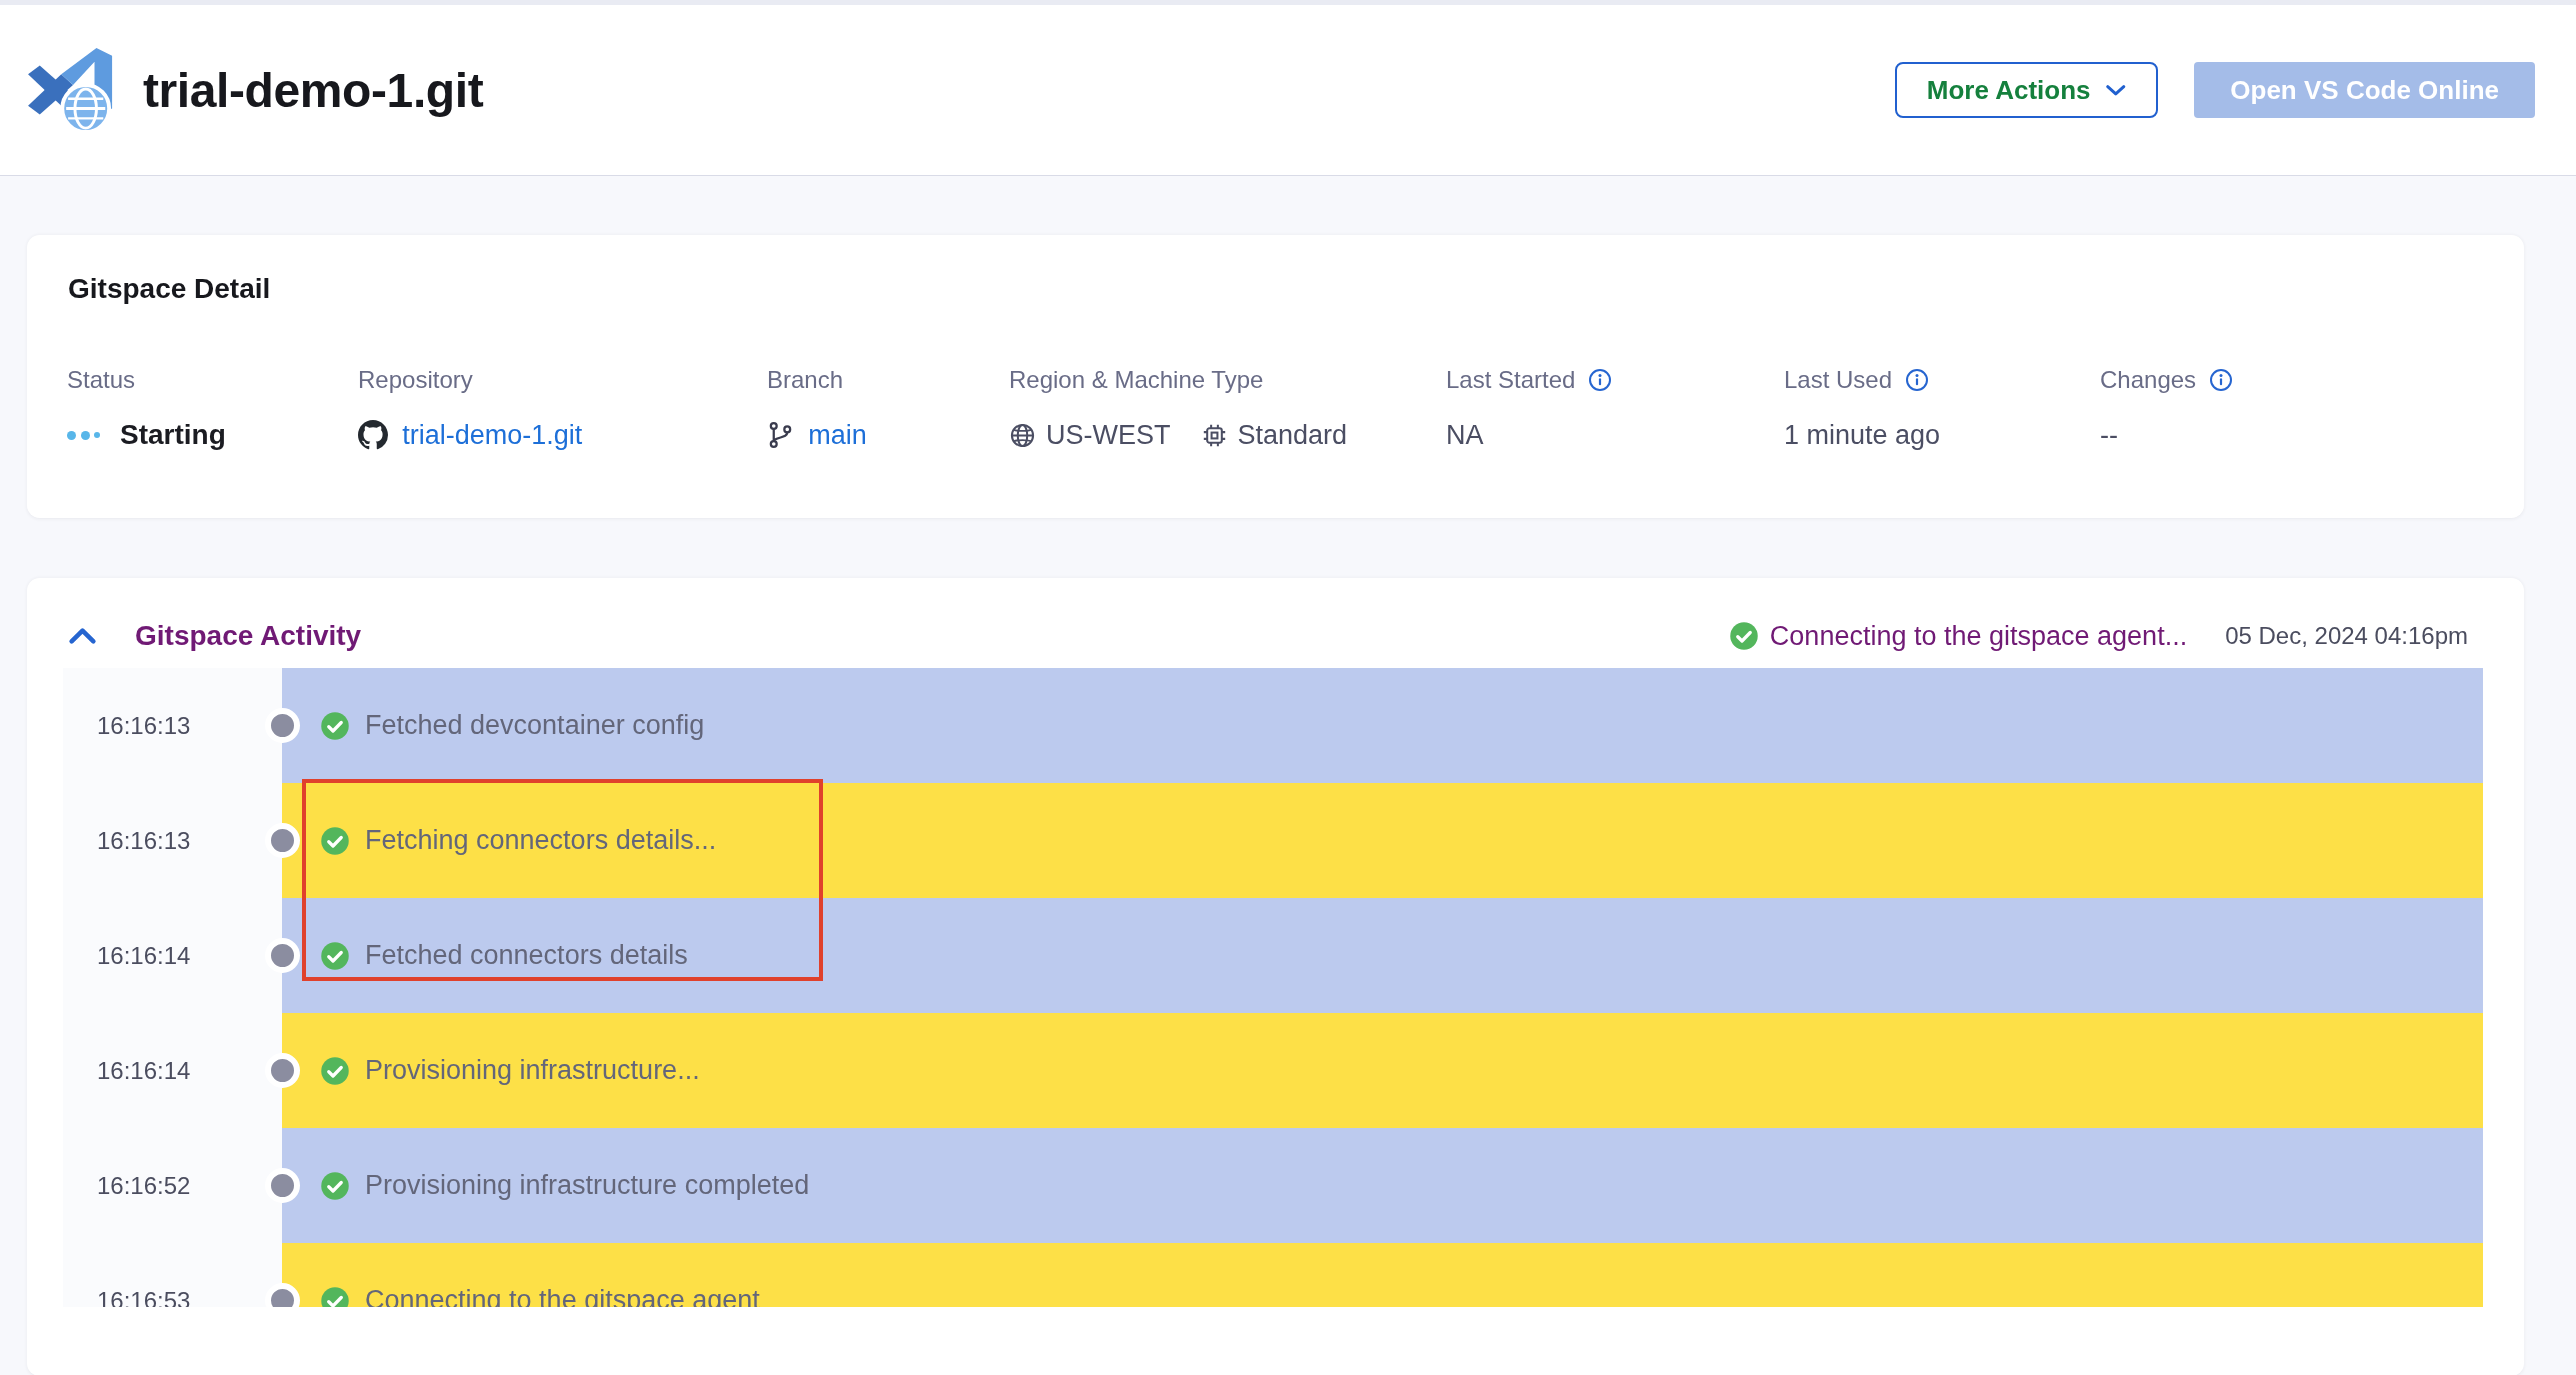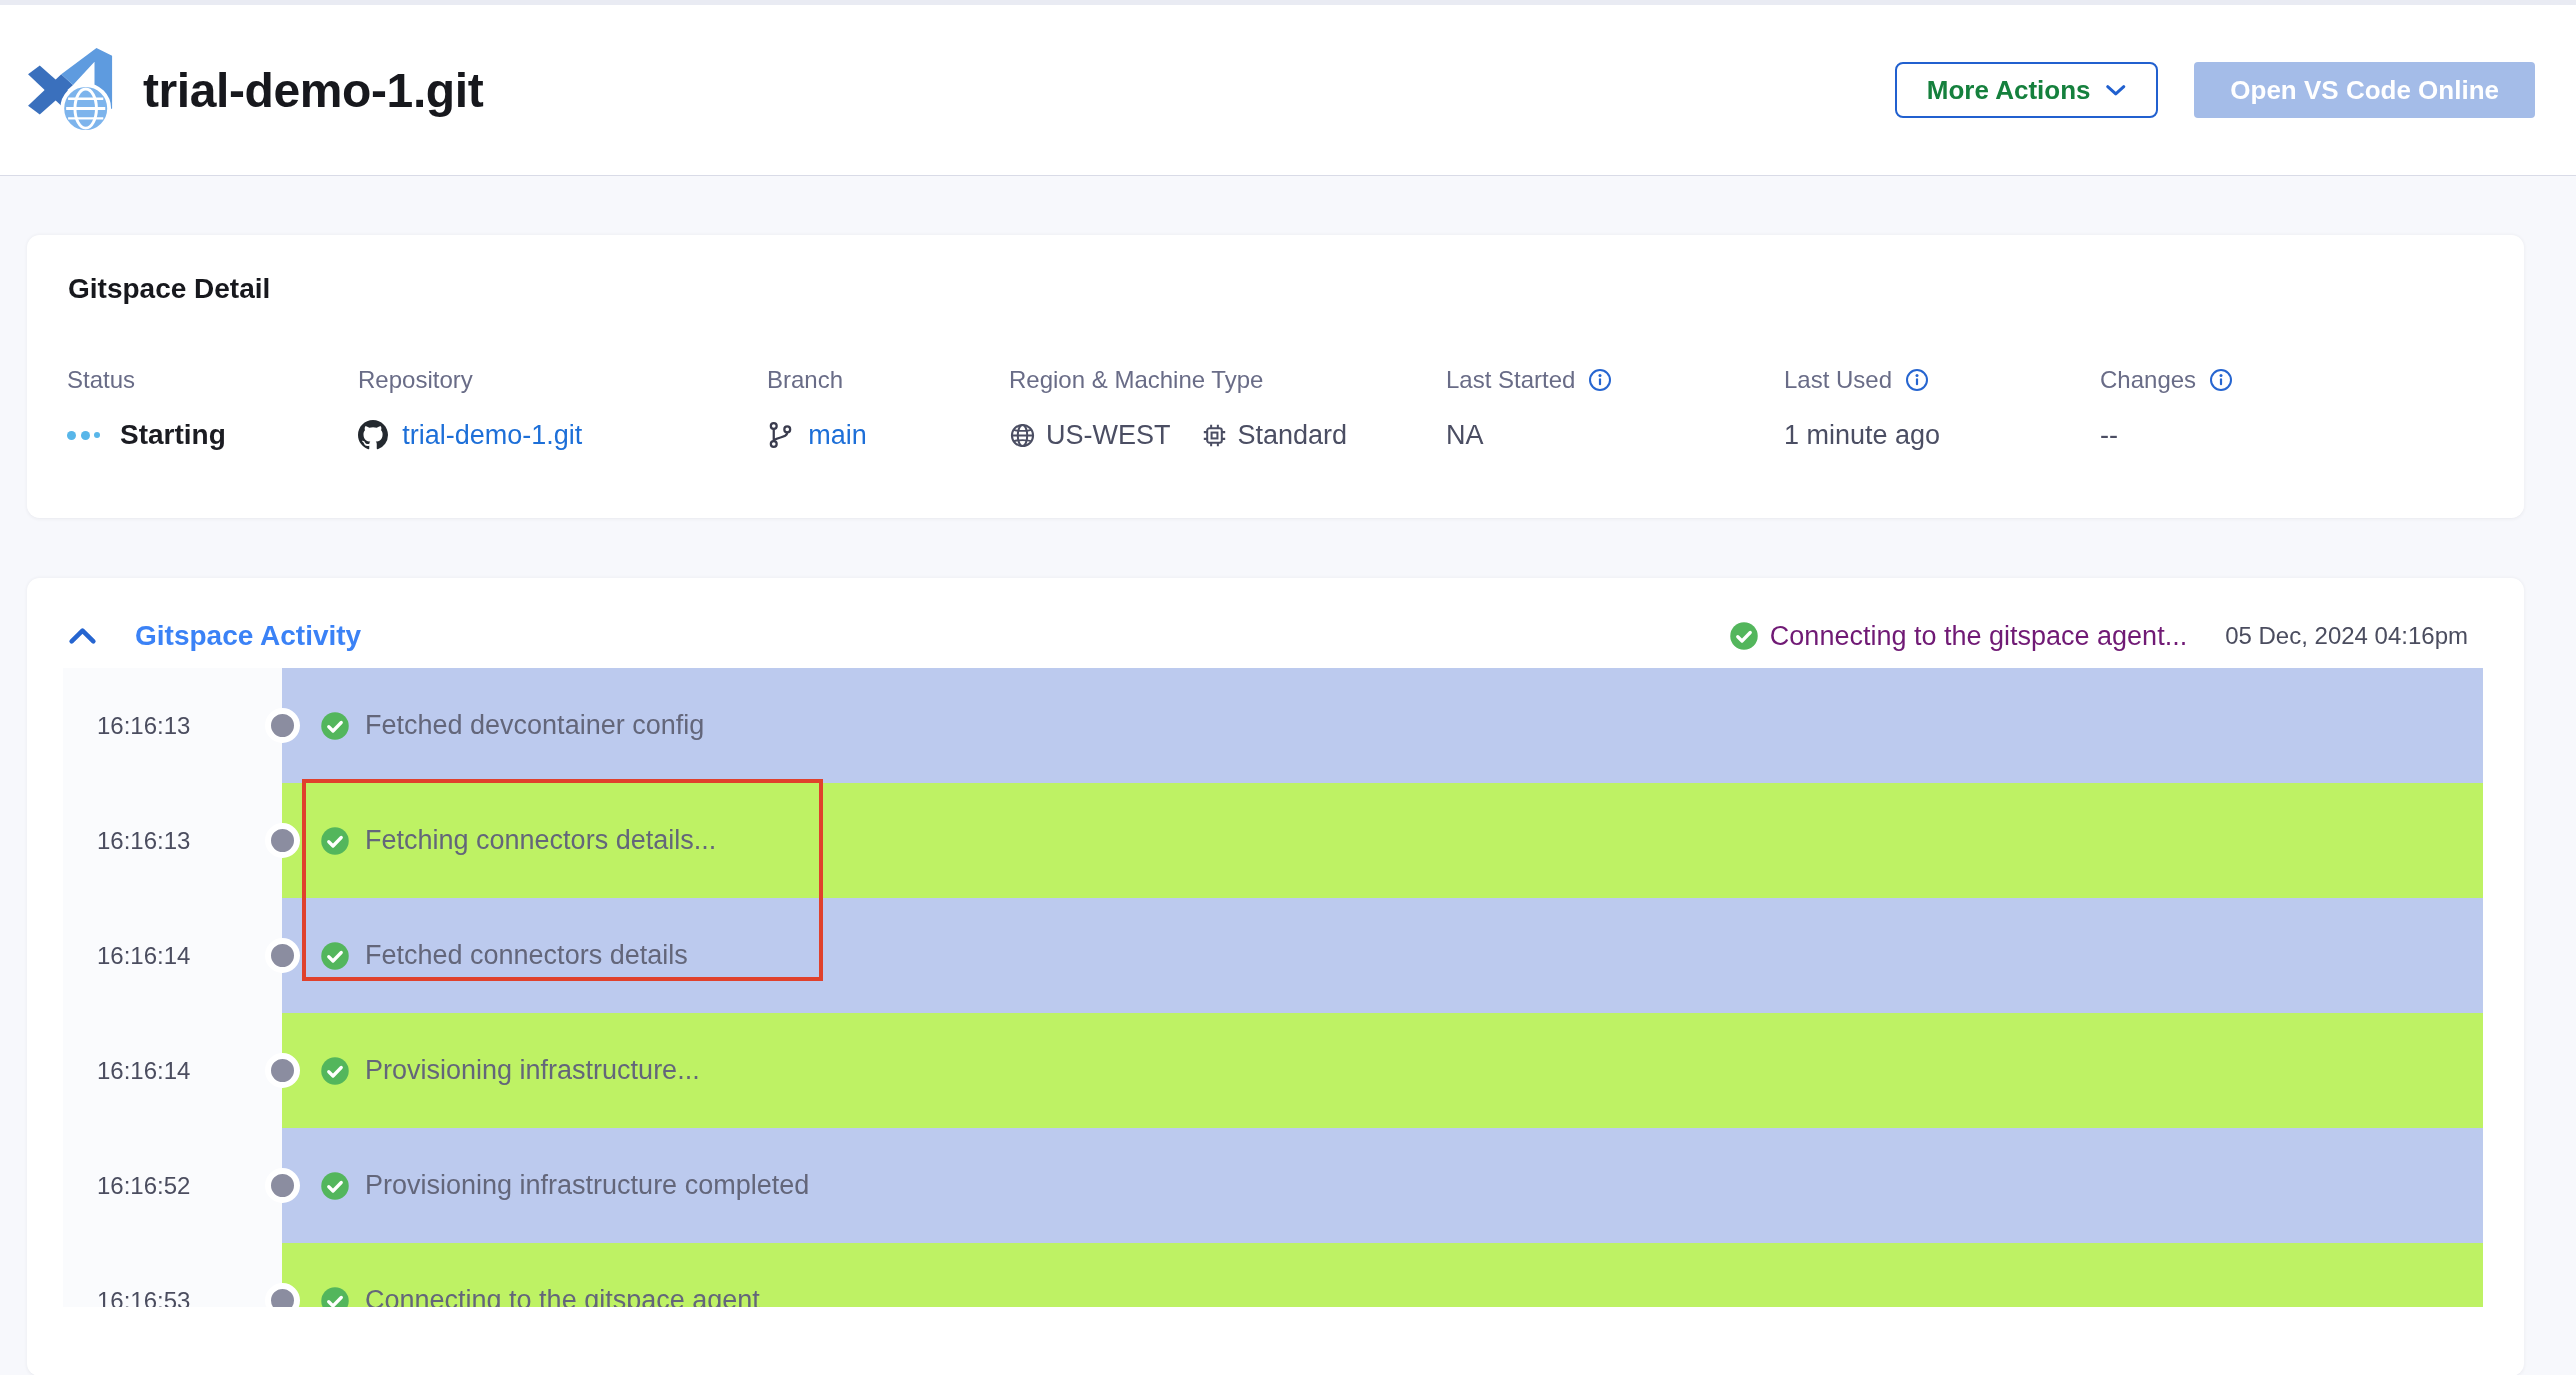--- a/index.html
+++ b/index.html
@@ -42,34 +42,34 @@
   .status-dots{display:flex;align-items:center;gap:4.5px;margin-right:5.4px;}
   .status-dots i{display:block;width:9px;height:9px;border-radius:50%;background:#58b6e9;}
   .status-dots i:last-child{width:6.3px;height:6.3px;}
   .region-pair{display:flex;align-items:center;gap:30px;}
   .icon-text{display:flex;align-items:center;gap:10px;}
   
   .card-activity{left:27px;top:578px;width:2497px;height:798px;overflow:hidden;}
   .activity-header{position:absolute;left:0;top:34px;width:100%;height:48px;display:flex;align-items:center;
     box-sizing:border-box;padding:0 56px 0 41px;}
   .collapse-chevron{width:29px;height:20px;cursor:pointer;flex:0 0 auto;}
-  .activity-title{font-size:28px;font-weight:700;color:#3b82f6;margin-left:38px;}
+  .activity-title{font-size:28px;font-weight:700;color:#701a75;margin-left:38px;}
   .activity-right{margin-left:auto;display:flex;align-items:center;}
   .activity-status-text{font-size:27px;color:#701a75;margin-left:10.7px;}
   .activity-timestamp{font-size:24px;color:#4b4d5f;margin-left:38px;}
   .log{position:absolute;left:36px;top:90px;width:2420px;height:639px;overflow:hidden;}
   .log-row{display:flex;height:115px;}
   .log-time{flex:0 0 219px;background:#fafbfd;display:flex;align-items:center;
     box-sizing:border-box;padding-left:34px;font-size:24px;color:#4b4d5f;position:relative;}
   .timeline-dot{position:absolute;right:-18px;top:50%;margin-top:-18px;width:23px;height:23px;
     background:#8b8da0;border:6.3px solid #ffffff;border-radius:50%;z-index:4;}
   .log-content{flex:1;display:flex;align-items:center;gap:15px;box-sizing:border-box;padding-left:38px;
     font-size:27px;color:#63667a;}
   .row-dark .log-content{background:#bccaee;}
-  .row-light .log-content{background:#bef264;}
+  .row-light .log-content{background:#fde047;}
   .annotation-box{position:absolute;left:239px;top:111px;width:521px;height:202px;
     border:4.5px solid #e0412c;box-sizing:border-box;z-index:6;pointer-events:none;}
   .chk{width:30px;height:30px;flex:0 0 auto;}
 </style>
 </head>
 <body>
 
 <div class="topbar">
   <svg class="logo" viewBox="0 0 100 88">
     <path d="M4 28 L16 19 L50 49 L38 60 Z" fill="#3a70bd"></path>

